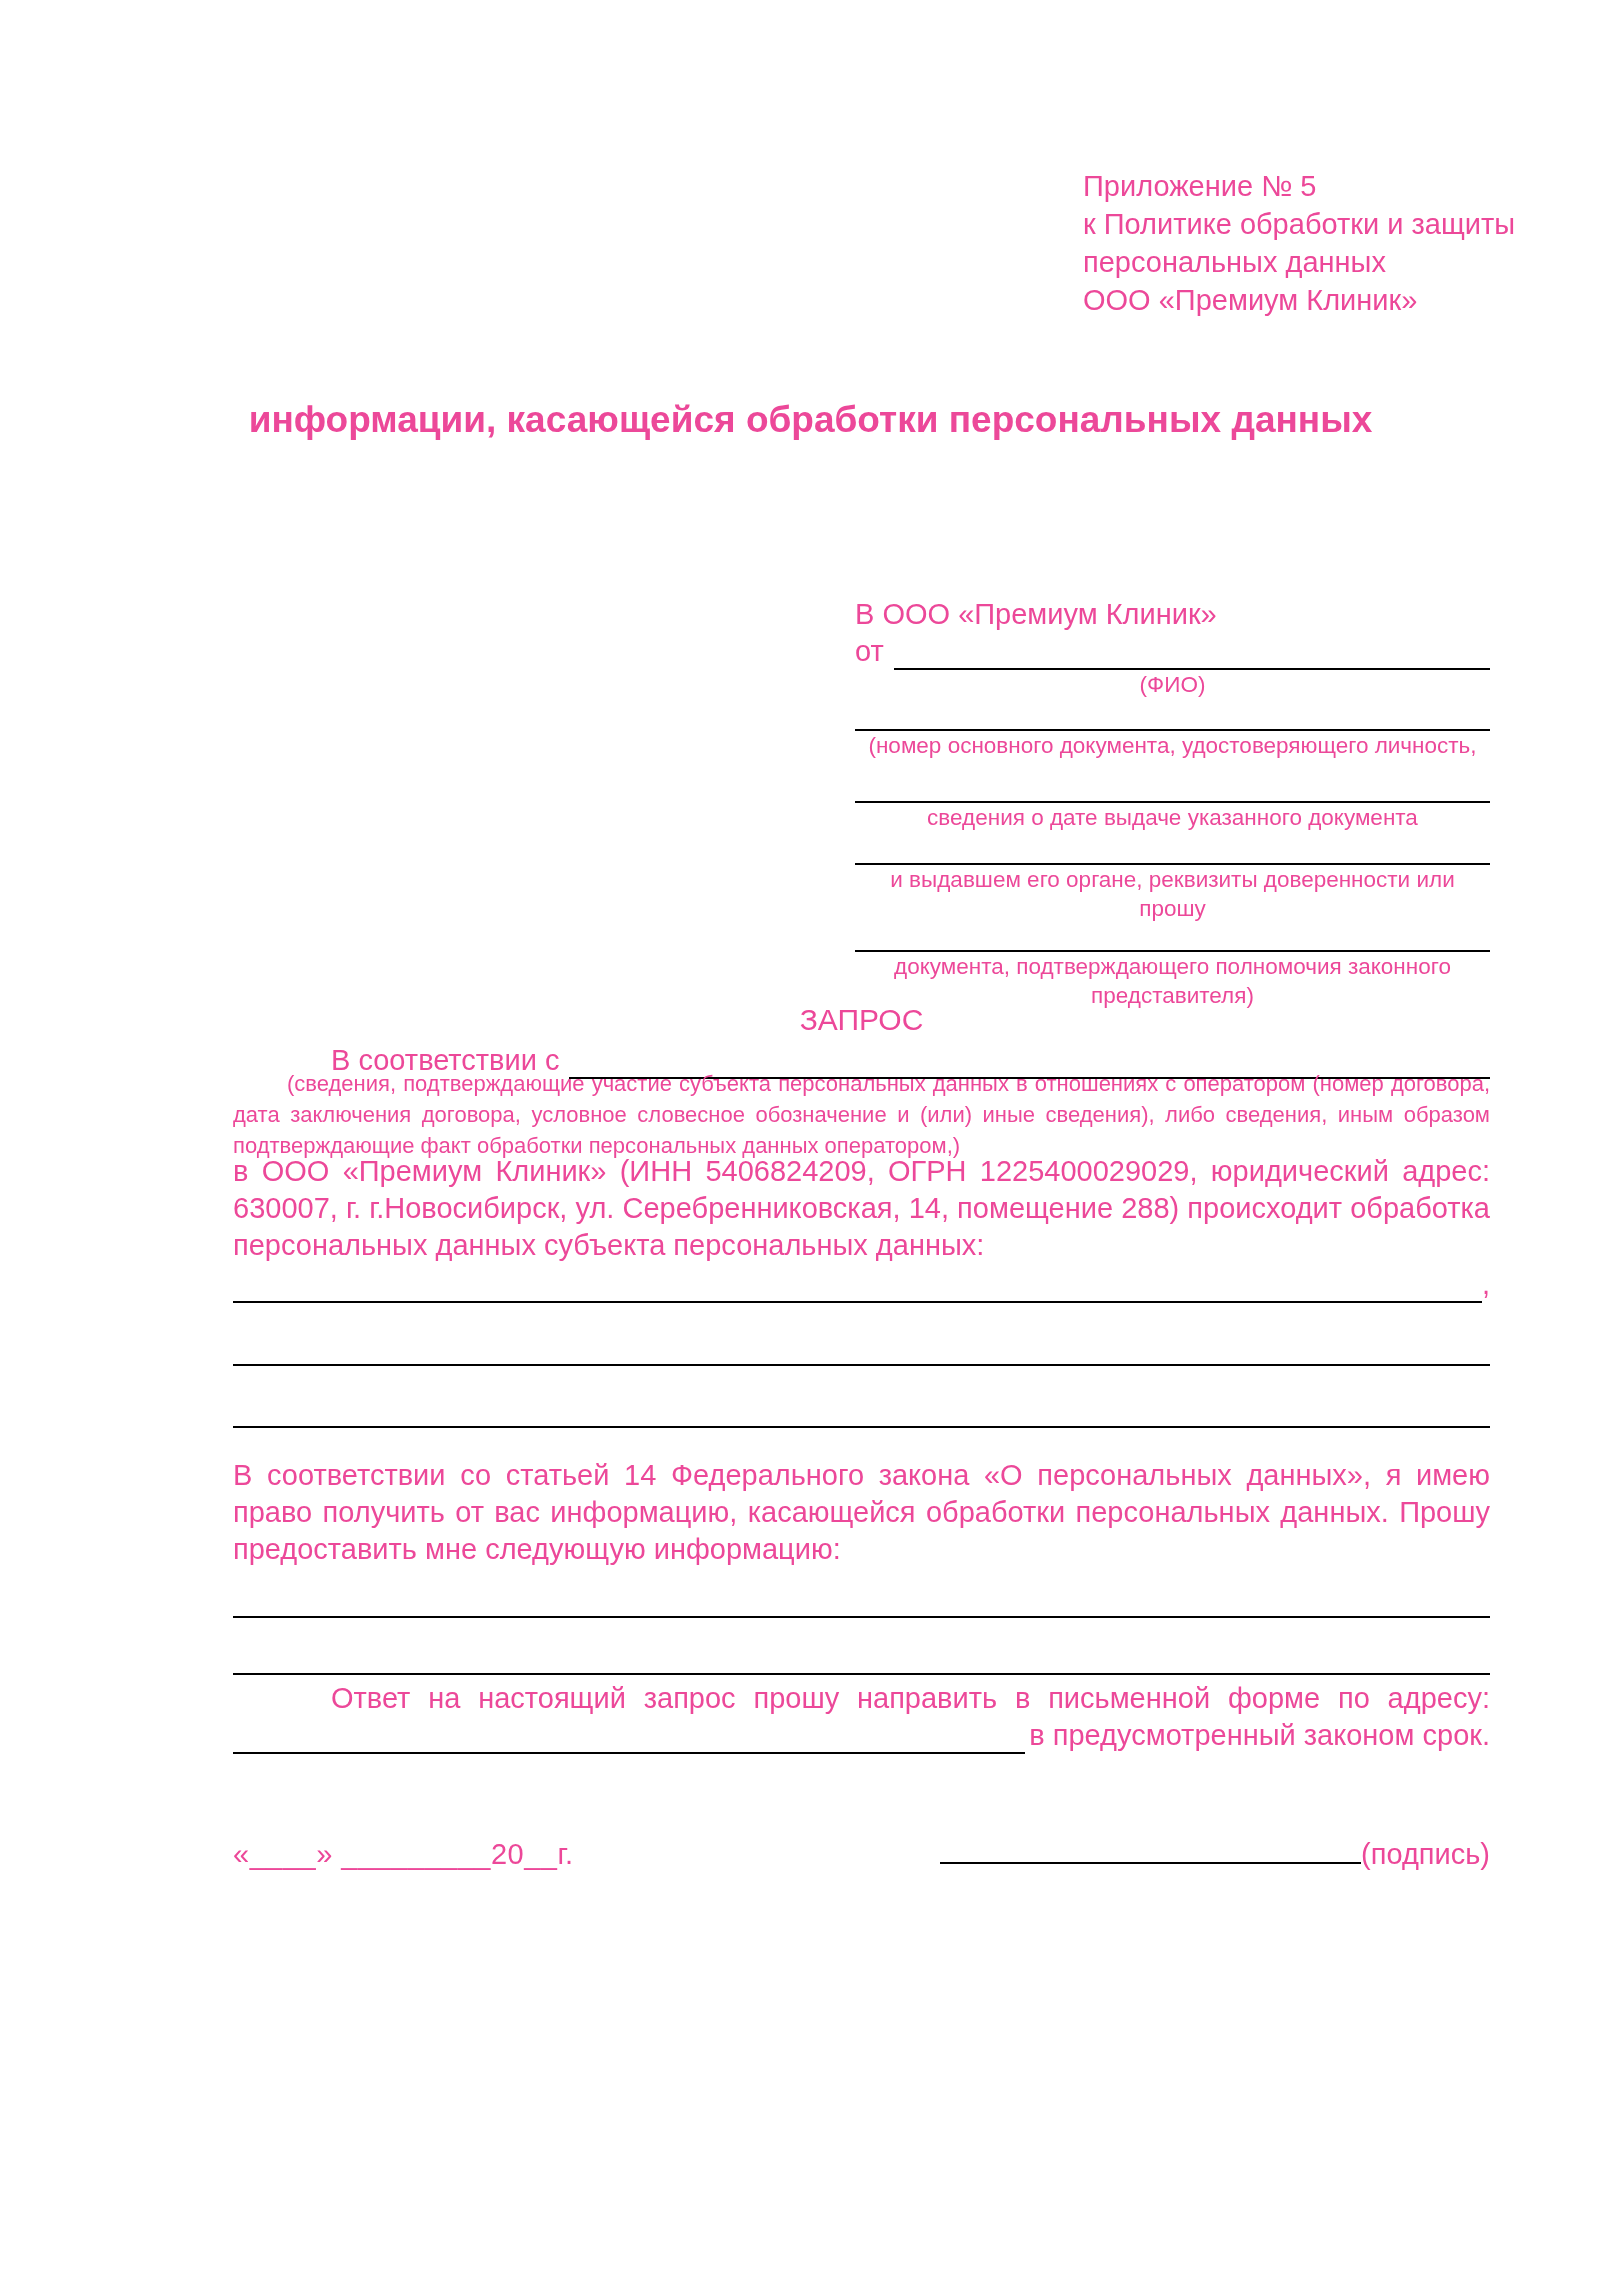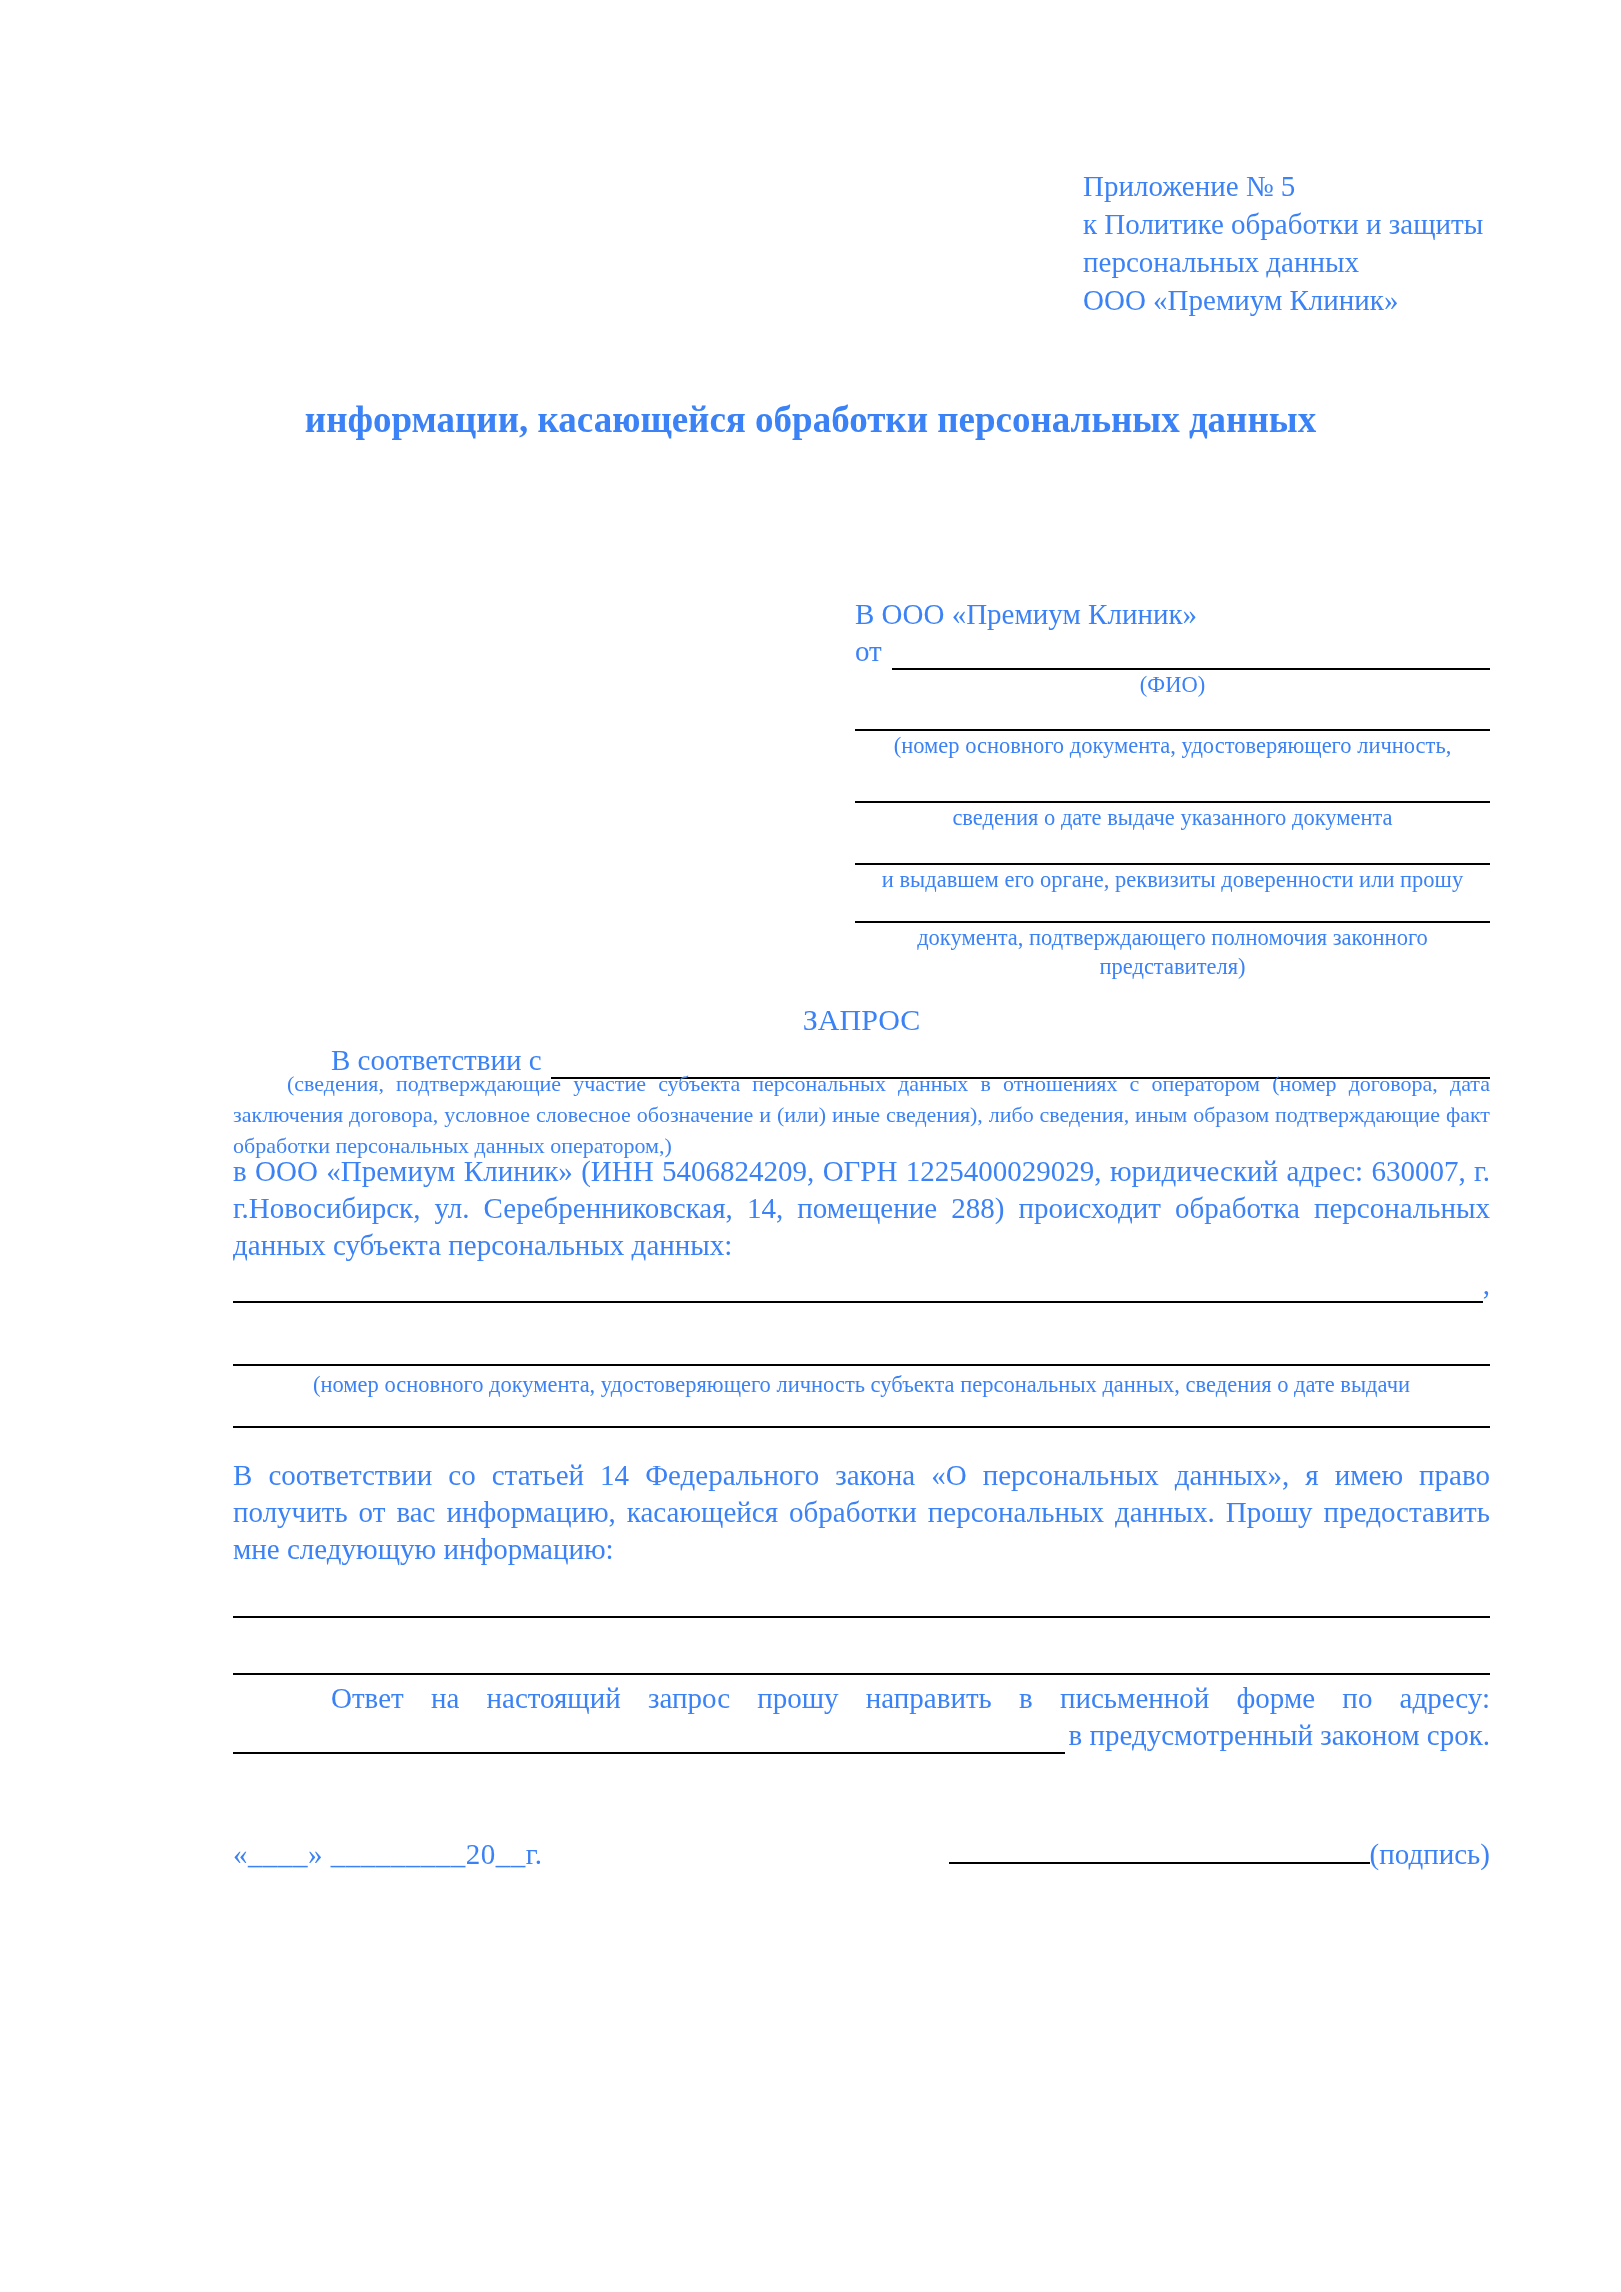--- a/index.html
+++ b/index.html
@@ -1,21 +1,21 @@
 <!DOCTYPE html>
 <html><head>
 <meta charset="utf-8">
 <style>
   html,body { margin:0; padding:0; background:#ffffff; }
   .page {
     position:relative;
     width:1621px; height:2293px;
     background:#ffffff;
-    color:#3b82f6;
-    font-family:Liberation Serif, serif;
+    color:#ec4899;
+    font-family:Liberation Sans, sans-serif;
     font-size:29px;
     overflow:hidden;
   }
   .abs { position:absolute; }
   .content { left:233px; width:1257px; }
   .appendix { left:1083px; top:167px; line-height:38px; }
   .title {
     left:182px; width:1257px; top:397px;
     text-align:center; font-weight:bold; font-size:37px; line-height:46px;
   }
@@ -102,21 +102,20 @@
   <div class="abs content smallprint">(сведения, подтверждающие участие субъекта персональных данных в отношениях с оператором (номер договора, дата заключения договора, условное словесное обозначение и (или) иные сведения), либо сведения, иным образом подтверждающие факт обработки персональных данных оператором,)</div>
 
   <div class="abs content para operator-para">в ООО «Премиум Клиник» (ИНН 5406824209, ОГРН 1225400029029, юридический адрес: 630007, г. г.Новосибирск, ул. Серебренниковская, 14, помещение 288) происходит обработка персональных данных субъекта персональных данных:</div>
 
   <div class="abs content row subject-row">
     <span class="fill"></span>
     <span class="lbl">,</span>
   </div>
 
   <div class="abs content rule rule-a"></div>
-  <div class="abs content caption cap-doc-top">(номер основного документа, удостоверяющего личность субъекта персональных данных, сведения о дате выдачи</div>
 
   <div class="abs content rule rule-b"></div>
 
   <div class="abs content para rights-para">В соответствии со статьей 14 Федерального закона «О персональных данных», я имею право получить от вас информацию, касающейся обработки персональных данных. Прошу предоставить мне следующую информацию:</div>
 
   <div class="abs content rule rule-c"></div>
   <div class="abs content rule rule-d"></div>
 
   <div class="abs content row reply-row">
     <span class="fill"></span>

